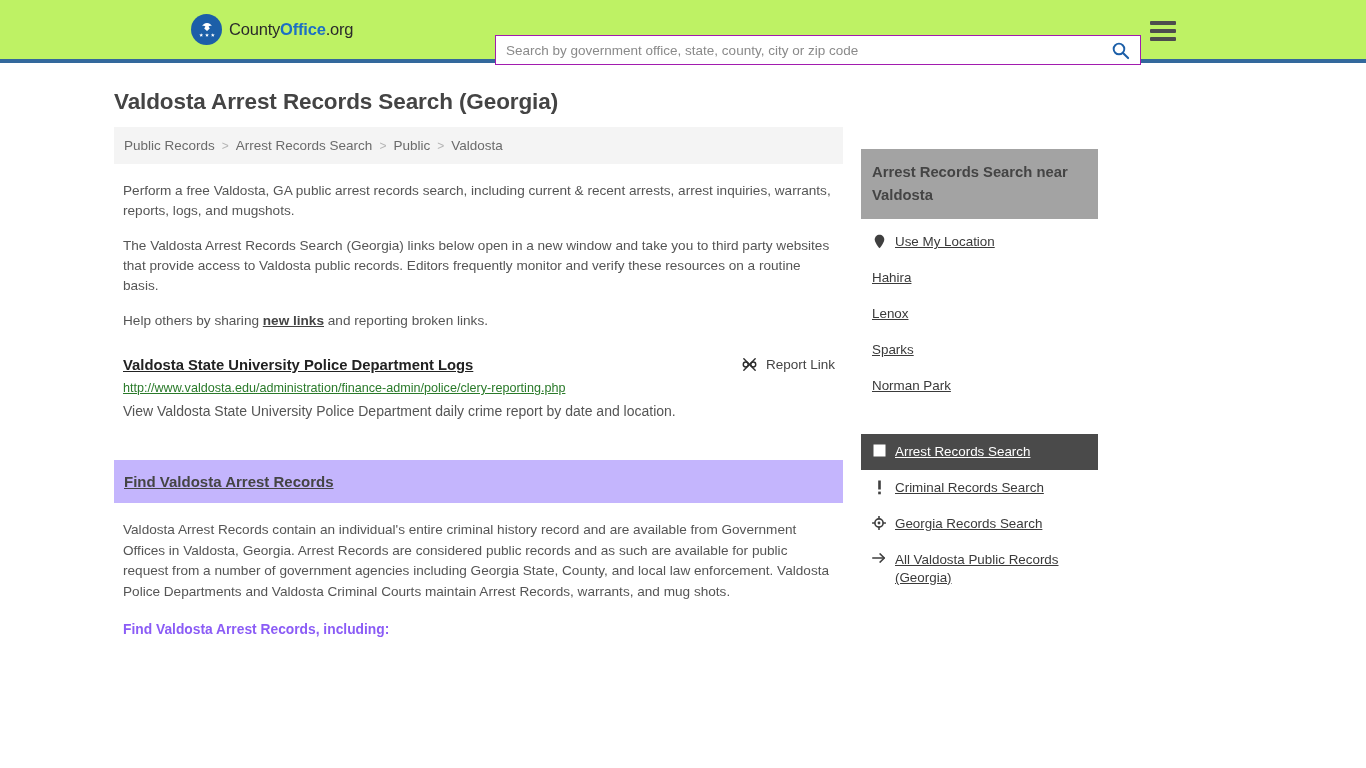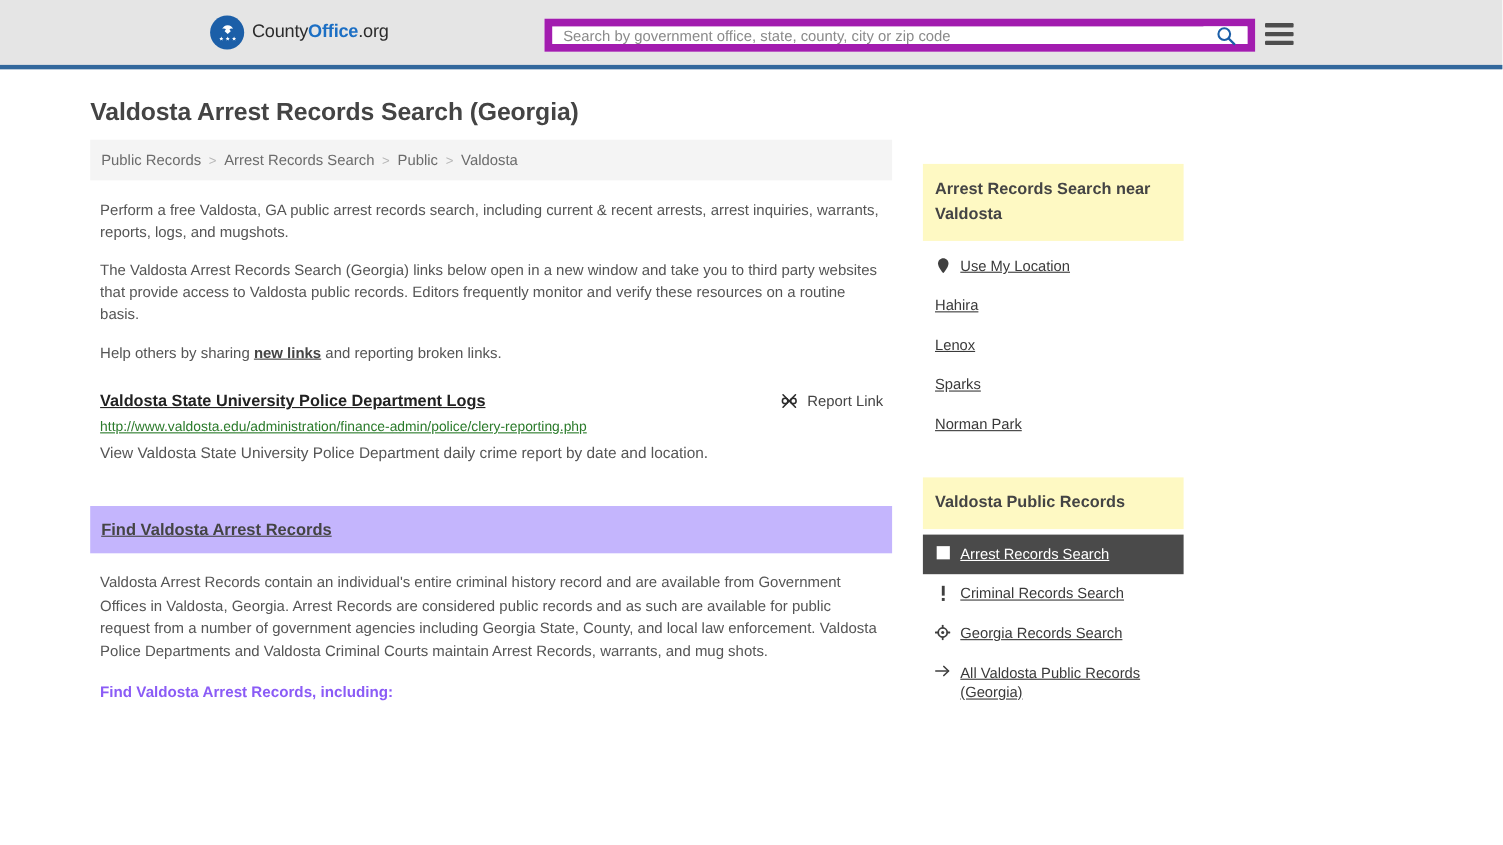--- a/index.html
+++ b/index.html
@@ -7,21 +7,21 @@
     width: 1366px; height: 768px;
     background: #ffffff;
     font-family: "Liberation Sans", sans-serif;
     color: #444;
     overflow: hidden;
   }
 
   
   .site-header {
     height: 63px;
-    background: #e5e5e5;
+    background: #bef264;
     border-bottom: 4px solid #33689c;
     display: flex;
     align-items: center;
     position: relative;
   }
   .logo-wrap {
     display: flex;
     align-items: center;
     gap: 7px;
     margin-left: 191px;
@@ -41,27 +41,27 @@
     letter-spacing: -0.2px;
     white-space: nowrap;
   }
   .logo-text .t1 { color: #2b2b2b; }
   .logo-text .t2 { color: #1c6fc4; font-weight: bold; }
   .logo-text .t3 { color: #2b2b2b; }
 
   .search-zone {
     position: absolute;
     left: 495px;
-    top: 17px;
+    top: 35px;
     width: 646px;
     height: 30px;
     display: flex;
     align-items: center;
     background: #fff;
-    border: 7px solid #a21caf;
+    border: 1px solid #a21caf;
   }
   .search-input {
     flex: 1;
     border: none;
     outline: none;
     height: 100%;
     padding: 0 10px;
     font-family: "Liberation Sans", sans-serif;
     font-size: 13.5px;
     color: #555;
@@ -90,26 +90,26 @@
   .hamburger span {
     display: block;
     height: 4px;
     background: #4d4d4d;
     border-radius: 1px;
   }
 
   
   .page {
     width: 1366px;
-    padding: 0 82px;
+    padding: 0 114px;
     position: relative;
   }
   .content-cols {
     display: flex;
-    gap: 28px;
+    gap: 18px;
     align-items: flex-start;
   }
   .main-col { width: 729px; flex: none; }
   .side-col { width: 237px; flex: none; padding-top: 22px; }
 
   h1.page-title {
     font-size: 22.5px;
     color: #444;
     font-weight: bold;
     margin: 26px 0 12px 0;
@@ -226,21 +226,21 @@
     font-size: 13.4px;
     color: #555;
     line-height: 20px;
     padding-left: 2px;
   }
   .section-body ul li::marker { color: #777; font-size: 11px; }
 
   
   .side-panel + .side-panel { margin-top: 30px; }
   .side-head {
-    background: #fef9c3;
+    background: #a3a3a3;
     padding: 12px 11px;
   }
   .side-head h3 {
     font-size: 14.8px;
     font-weight: bold;
     color: #444;
     line-height: 23px;
   }
   .side-list { margin-top: 5px; }
   .side-item {
@@ -383,23 +383,20 @@
           <div class="side-item no-icon">
             <span class="s-label">Sparks</span>
           </div>
           <div class="side-item no-icon">
             <span class="s-label">Norman Park</span>
           </div>
         </div>
       </div>
 
       <div class="side-panel">
-        <div class="side-head">
-          <h3>Valdosta Public Records</h3>
-        </div>
         <div class="side-list">
 
           <div class="side-item active">
             <span class="side-icon">
               <svg width="13" height="13" viewBox="0 0 13 13">
                 <rect x="0.5" y="0.5" width="12" height="12" fill="#ffffff"></rect>
               </svg>
             </span>
             <span class="s-label">Arrest Records Search</span>
           </div>

